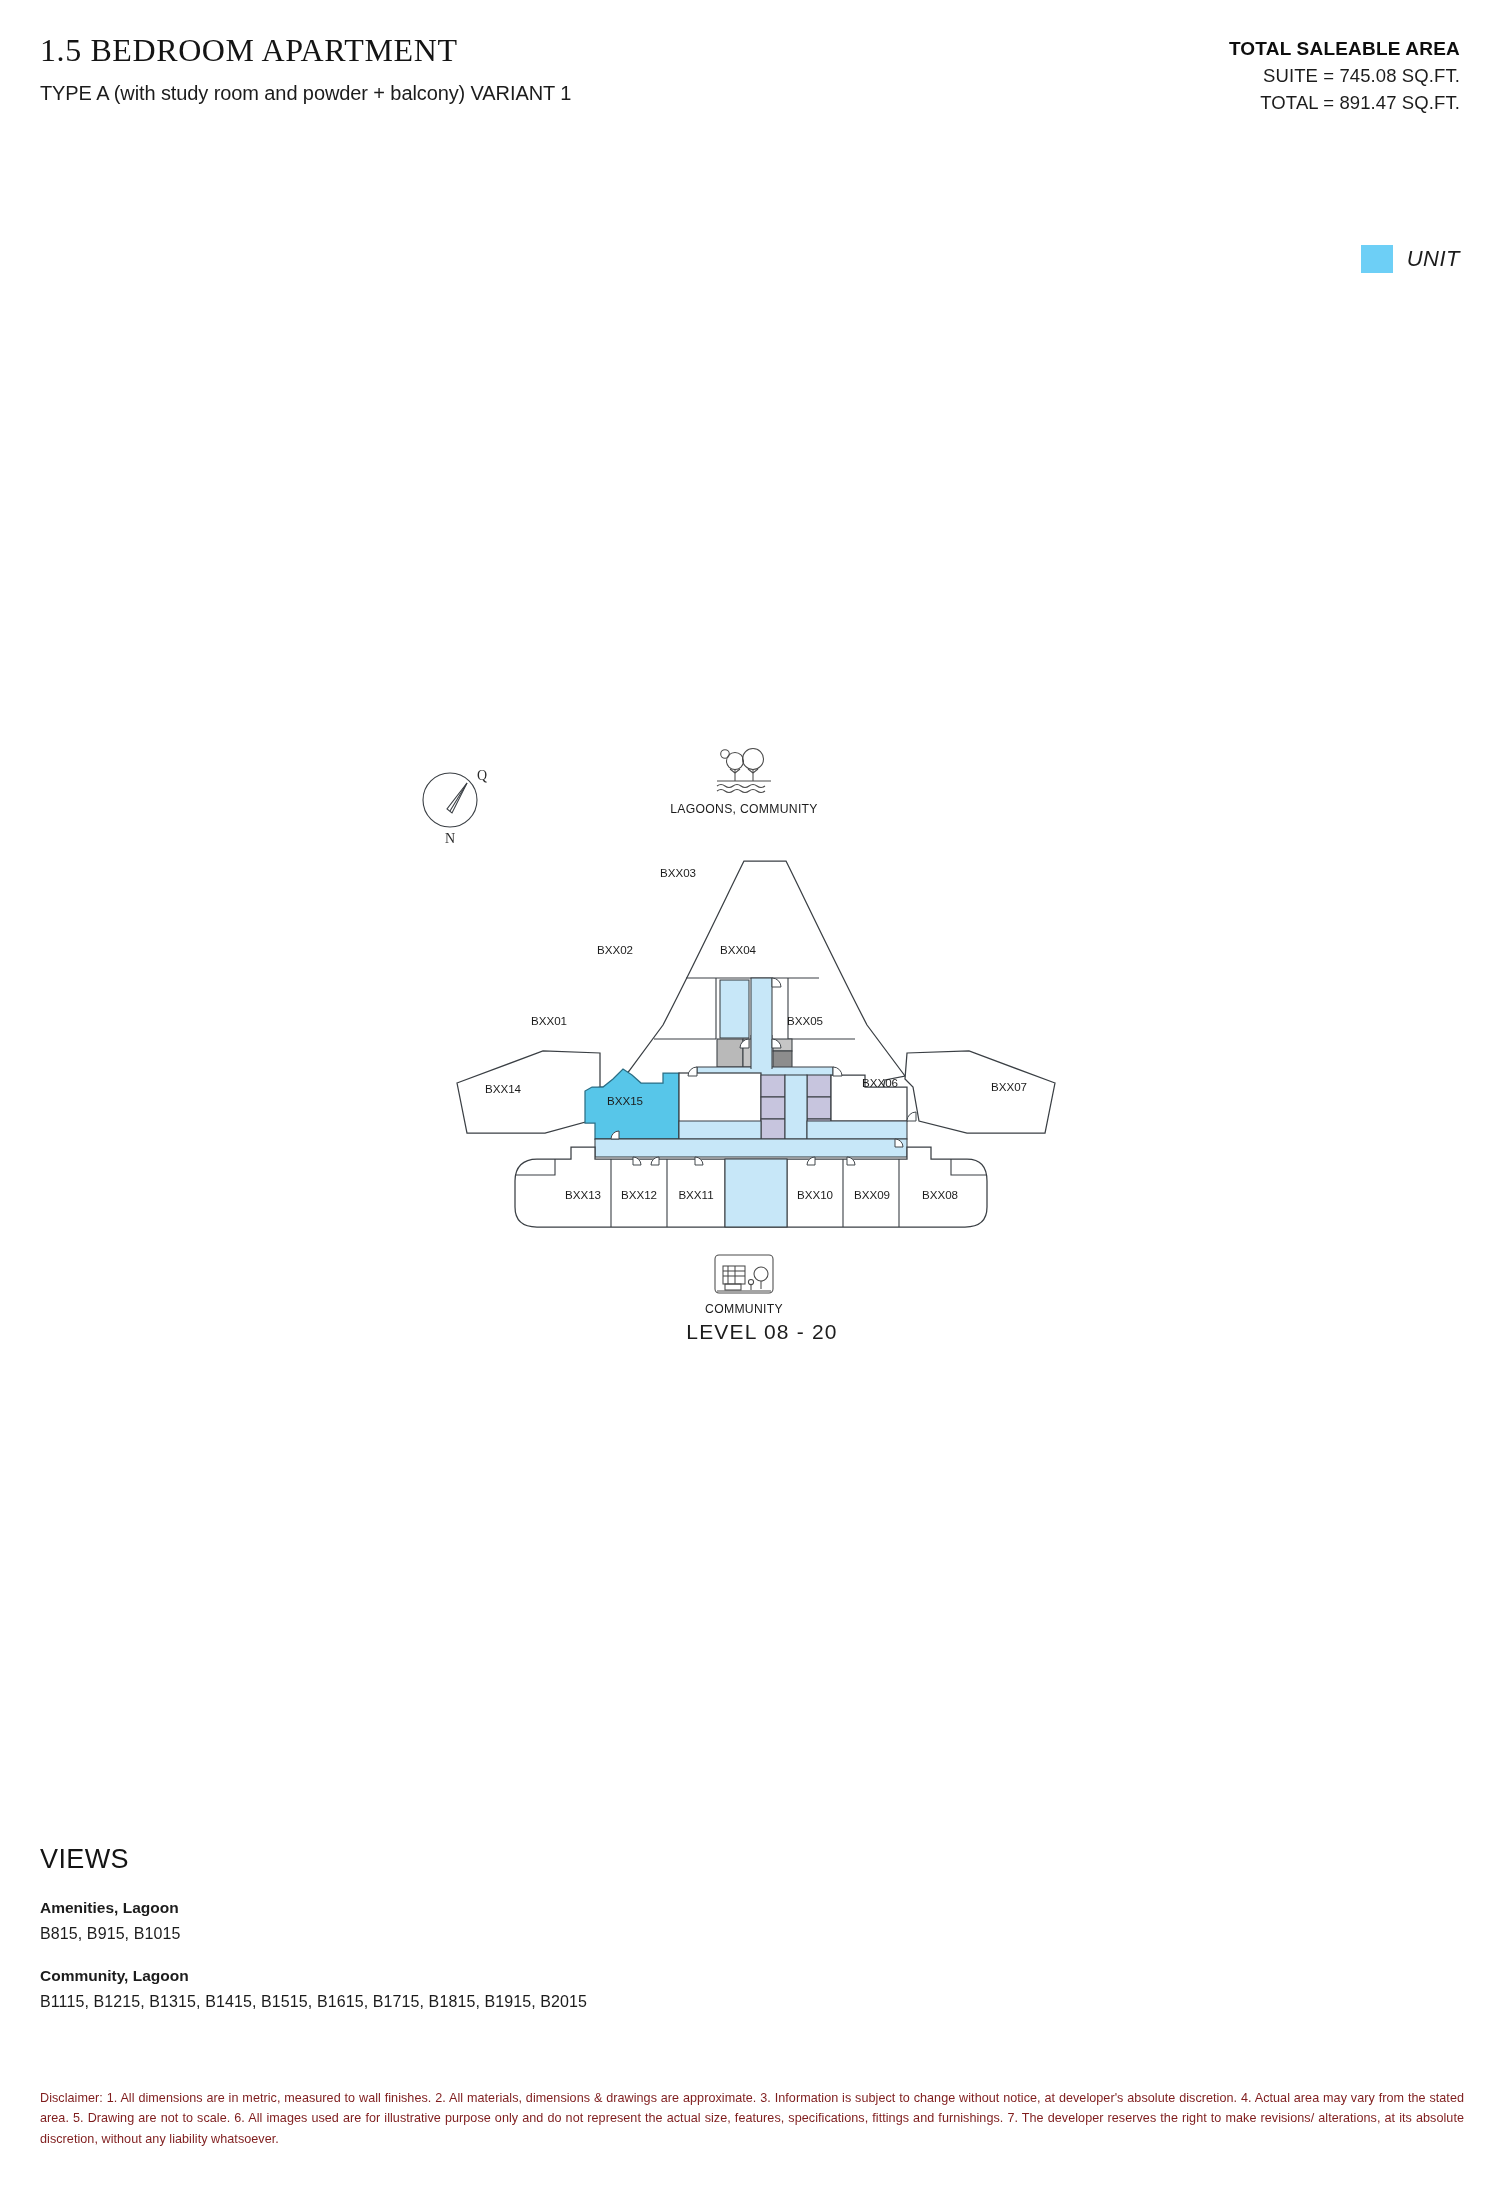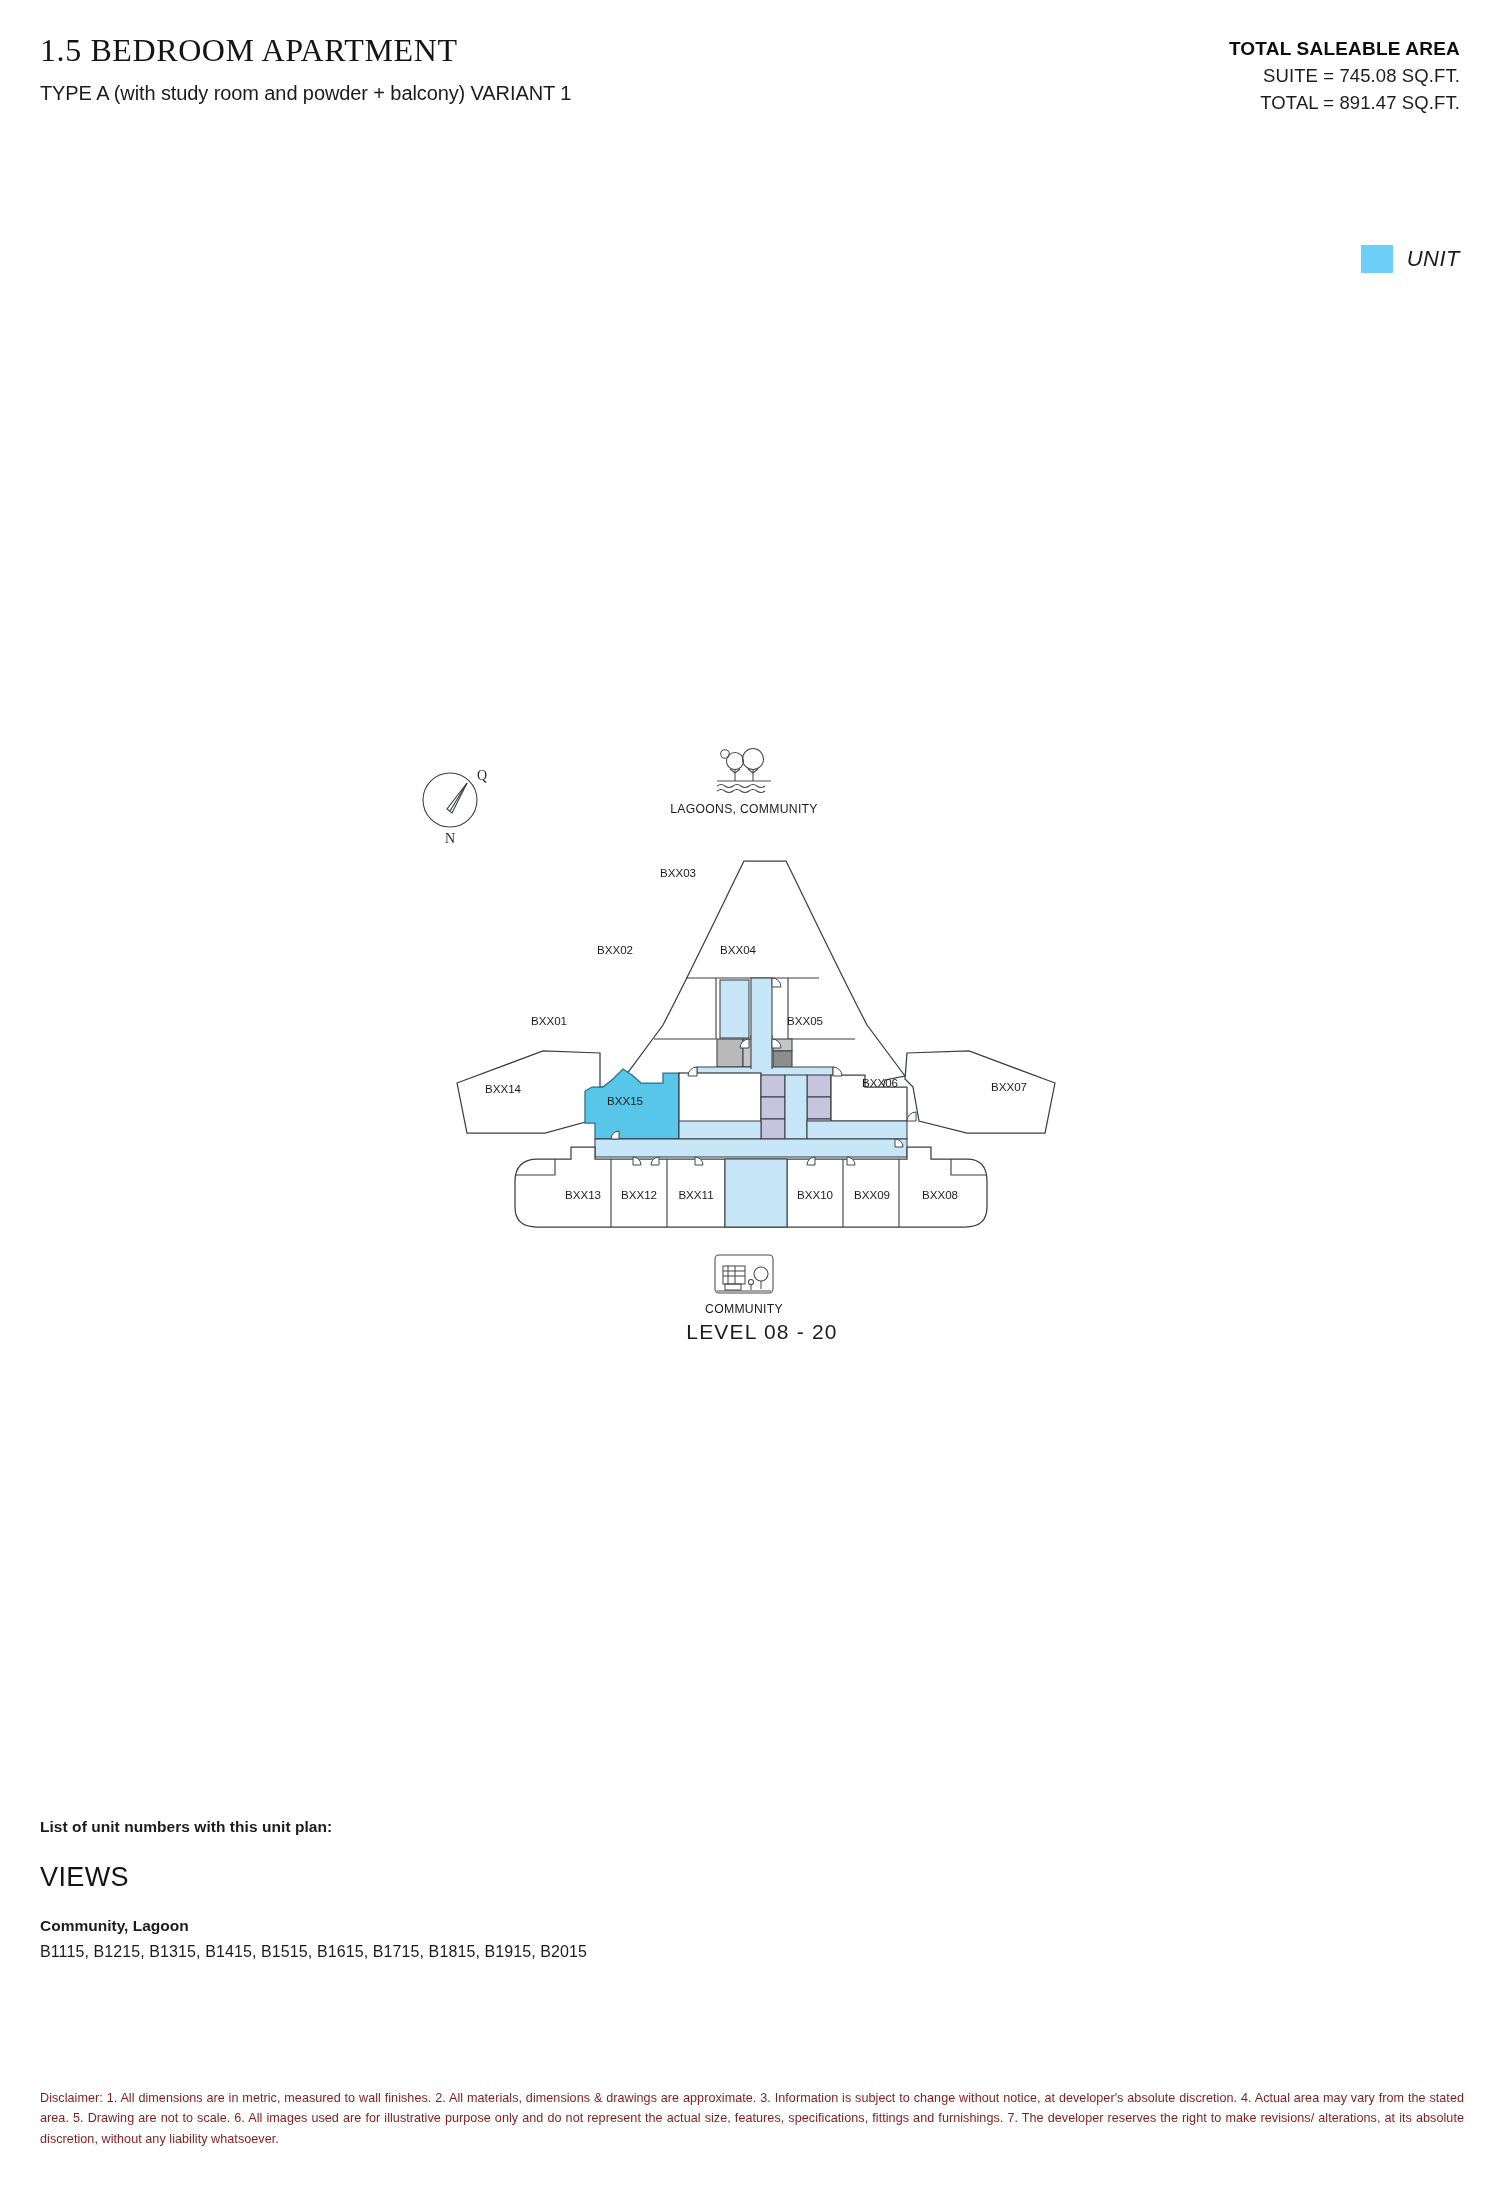--- a/index.html
+++ b/index.html
@@ -360,23 +360,26 @@
       <line x1="356" y1="550" x2="356" y2="555"></line>
       <line x1="322" y1="556" x2="376" y2="556"></line>
     </g>
     <text x="349" y="578" font-family="Liberation Sans, sans-serif" font-size="12.2" fill="#1c1c1c" text-anchor="middle" letter-spacing="0.3">COMMUNITY</text>
   </svg>
 </div>
 
 <div id="level-label">LEVEL 08 - 20</div>
 
 <div id="unit-list">
-  <div id="list-intro">List of unit numbers with this unit plan:</div>
   <div id="views-heading">VIEWS</div>
 
+  <div class="views-group">
+    <div class="views-group-title">Amenities, Lagoon</div>
+    <div class="views-group-units">B815, B915, B1015</div>
+  </div>
 
   <div class="views-group">
     <div class="views-group-title">Community, Lagoon</div>
     <div class="views-group-units">B1115, B1215, B1315, B1415, B1515, B1615, B1715, B1815, B1915, B2015</div>
   </div>
 </div>
 
 <div id="disclaimer">Disclaimer: 1. All dimensions are in metric, measured to wall finishes. 2. All materials, dimensions &amp; drawings are approximate. 3. Information is subject to change without notice, at developer's absolute discretion. 4. Actual area may vary from the stated area. 5. Drawing are not to scale. 6. All images used are for illustrative purpose only and do not represent the actual size, features, specifications, fittings and furnishings. 7. The developer reserves the right to make revisions/ alterations, at its absolute discretion, without any liability whatsoever.</div>
 
 </body></html>

